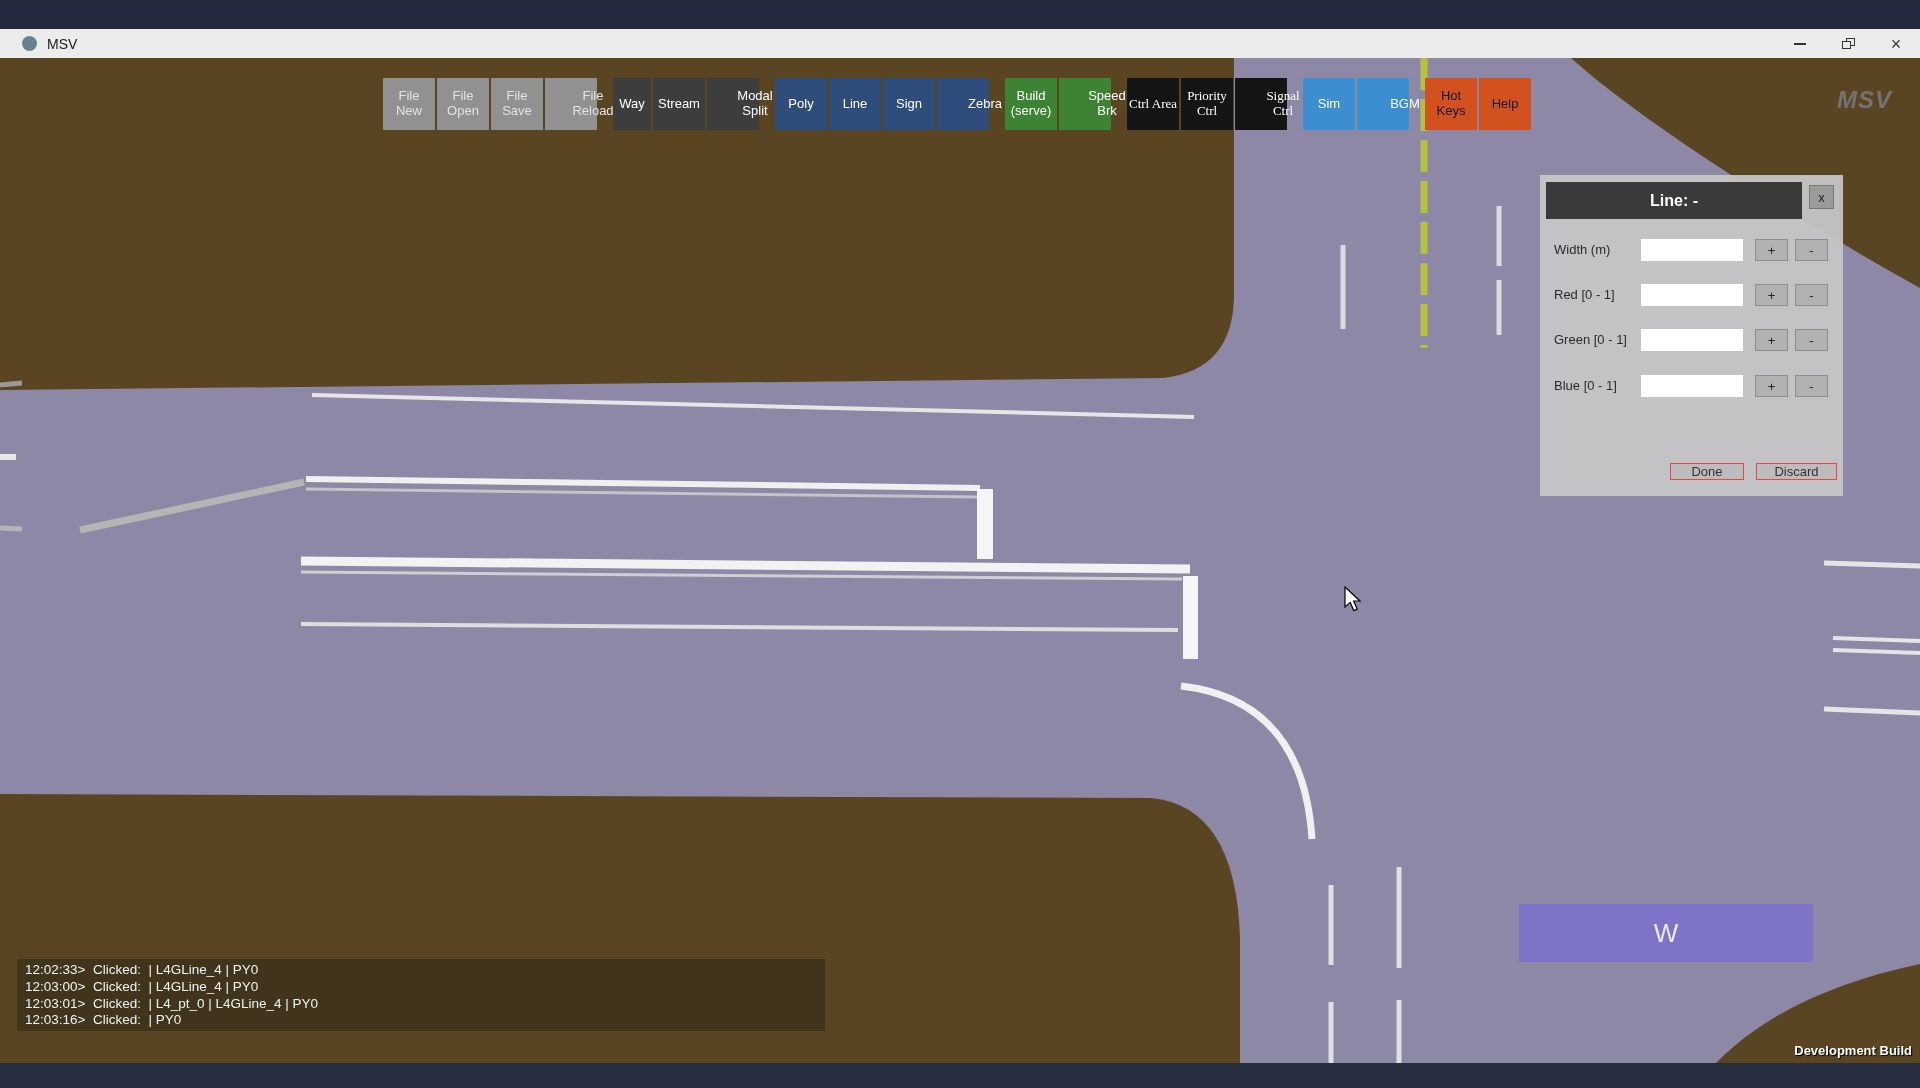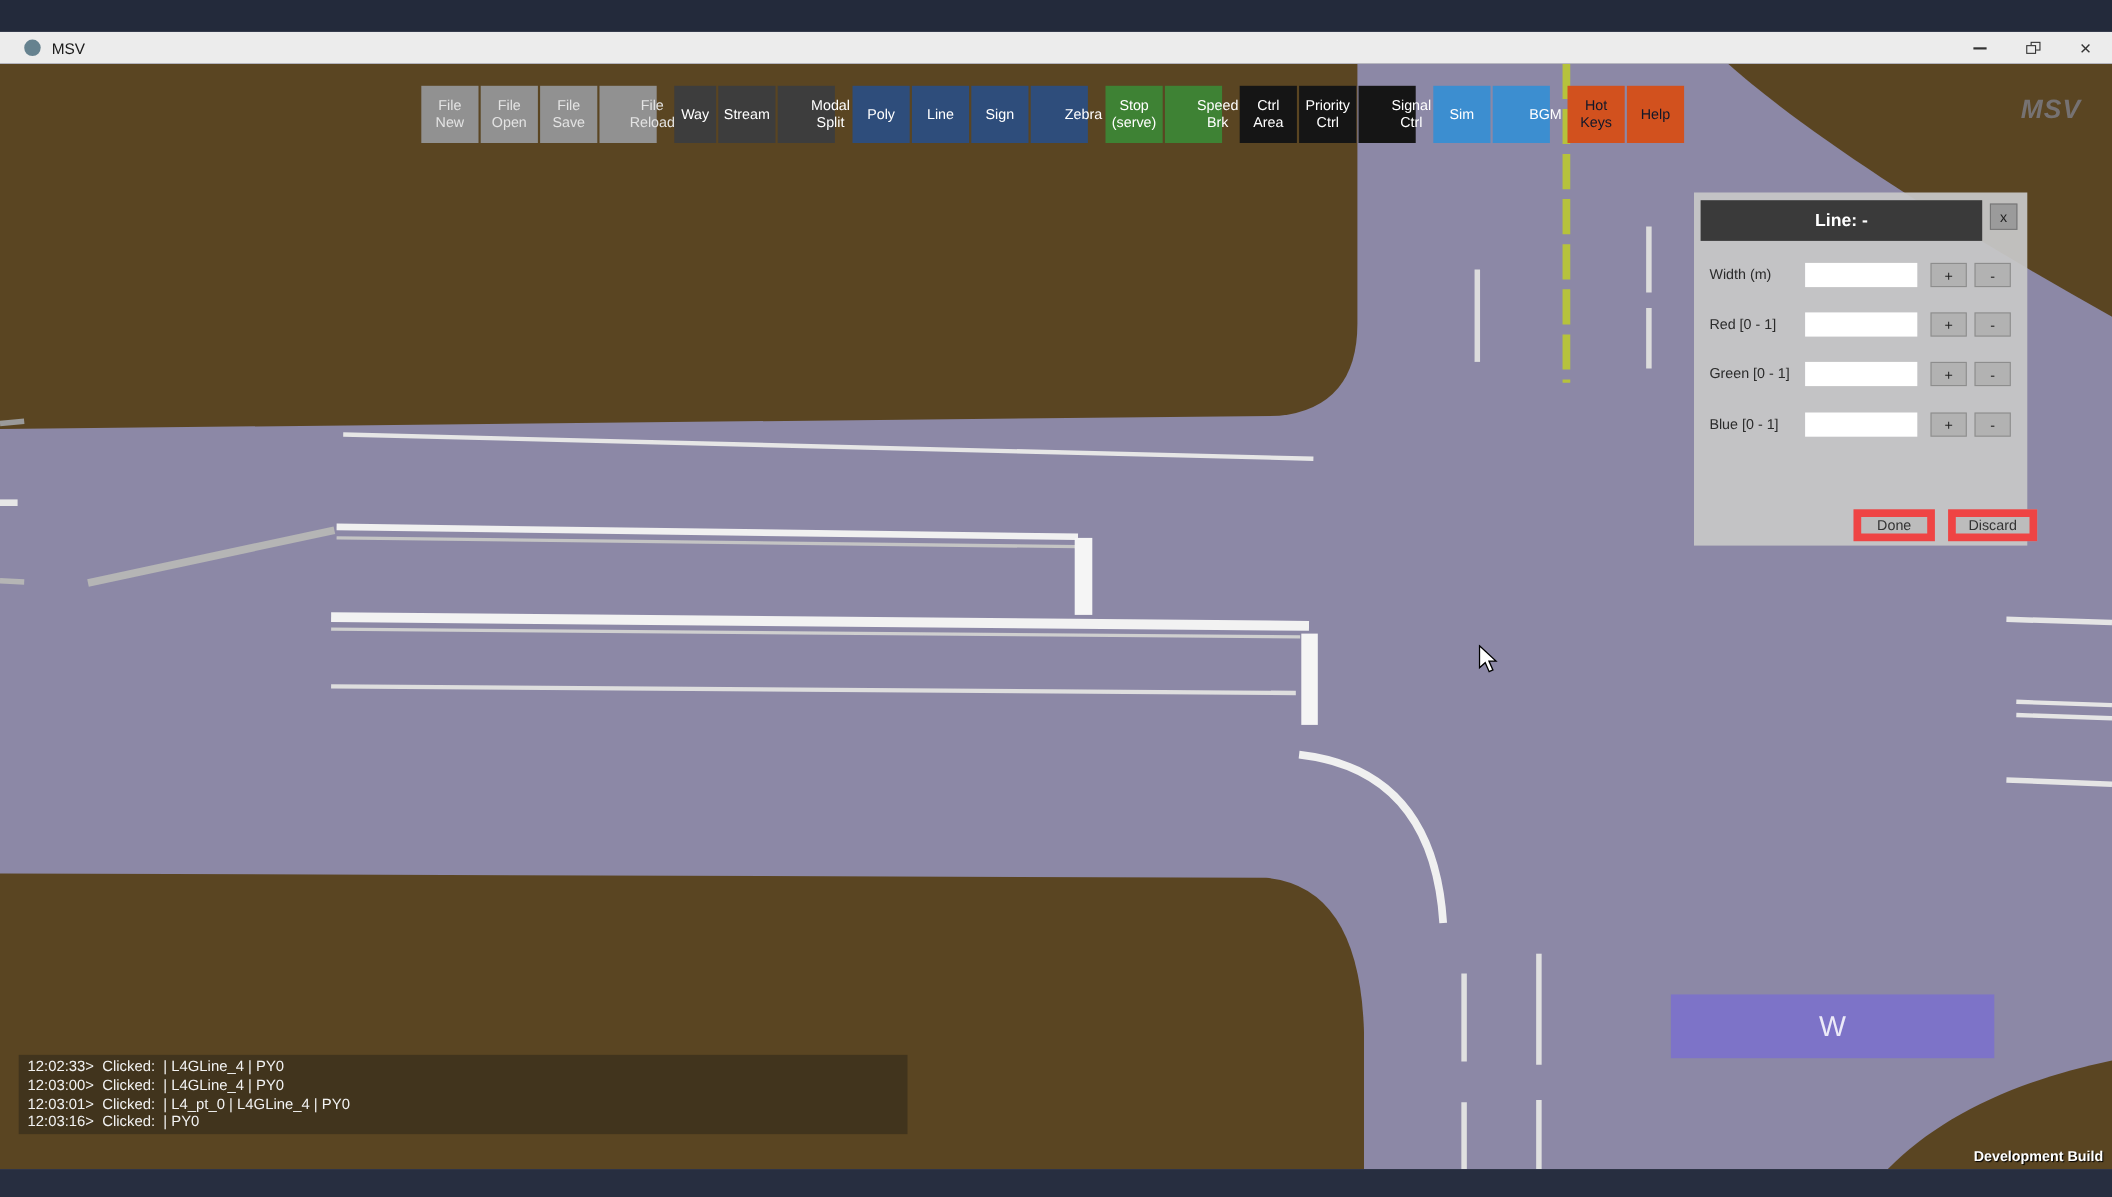--- a/index.html
+++ b/index.html
@@ -29,21 +29,21 @@
   
   .toolbar { position:absolute; left:383px; top:20px; display:flex; }
   .tb { width:52px; height:52px; margin-right:2px; display:flex; align-items:center; justify-content:center;
         text-align:center; font-size:13px; line-height:1.12; padding:0 1px; cursor:default; }
   .w-sm { width:38px; }
   .grp-end { margin-right:16px;padding-left:45px; }
   .g-file  { background:#919191; color:#e3e3e3; }
   .g-dark  { background:#3d3d3d; color:#fff; }
   .g-navy  { background:#2e4d7b; color:#fff; }
   .g-green { background:#3e8234; color:#fff; }
-  .g-black { background:#151515; color:#fff; }
+  .g-black { background:#151515; color:#fff;font-family:Liberation Serif, serif; }
   .g-blue  { background:#3c8ed0; color:#fff; }
   .g-orange{ background:#d2511e; color:#0f172a; }
 
   
   .coordbar { position:absolute; left:383px; top:83px; width:1155px; height:26px;
               background:rgba(32,46,84,0.88); color:#e0745c; font-size:15px;
               display:flex; align-items:center; justify-content:center; }
 
   
   .dialog { position:absolute; left:1540px; top:117px; width:303px; height:321px;
@@ -53,22 +53,22 @@
   .dlg-close { position:absolute; right:9px; top:10px; width:25px; height:24px; background:#9b9b9b;
                border:1px solid #777; color:#222; font-size:13px; display:flex; align-items:center; justify-content:center; cursor:default; }
   .dlg-row { position:absolute; left:0; width:100%; height:23px; }
   .dlg-row .lbl { position:absolute; left:14px; top:3px; font-size:13px; color:#2b2b2b; }
   .dlg-row input { position:absolute; left:101px; top:0; width:102px; height:22px; border:none; background:#fff; font-size:13px; padding:0 4px; }
   .dlg-row .pm { position:absolute; top:0; width:33px; height:22px; background:#b2b2b2; border:1px solid #8d8d8d;
                  color:#222; font-size:13px; display:flex; align-items:center; justify-content:center; cursor:default; }
   .dlg-row .plus  { left:215px; }
   .dlg-row .minus { left:255px; }
   .dlg-actions { position:absolute; left:0; top:288px; width:100%; }
-  .dlg-btn { position:absolute; top:0; height:29px; background:#bcbcbc; border:7px solid #ef4444; color:#333;
-             font-size:13px; display:flex; align-items:center; justify-content:center; cursor:default;margin-left:15px; }
+  .dlg-btn { position:absolute; top:0; height:17px; background:#bcbcbc; border:1px solid #ef4444; color:#333;
+             font-size:13px; display:flex; align-items:center; justify-content:center; cursor:default; }
   .btn-done    { left:130px; width:74px; }
   .btn-discard { left:216px; width:81px; }
 
   
   .log { position:absolute; left:17px; top:901px; width:808px; height:72px;
          background:rgba(20,20,20,0.35); padding:3px 8px; }
   .log-line { font-size:13.5px; color:#f2f2f2; line-height:16.8px; white-space:pre; }
 
   
   .w-label { position:absolute; left:1519px; top:846px; width:294px; height:58px;
@@ -154,21 +154,21 @@
       <div class="tb g-file">File Open</div>
       <div class="tb g-file">File Save</div>
       <div class="tb g-file grp-end">File Reload</div>
       <div class="tb g-dark w-sm">Way</div>
       <div class="tb g-dark">Stream</div>
       <div class="tb g-dark grp-end">Modal Split</div>
       <div class="tb g-navy">Poly</div>
       <div class="tb g-navy">Line</div>
       <div class="tb g-navy">Sign</div>
       <div class="tb g-navy grp-end">Zebra</div>
-      <div class="tb g-green">Stop (serve)</div>
+      <div class="tb g-green">Build (serve)</div>
       <div class="tb g-green grp-end">Speed Brk</div>
       <div class="tb g-black">Ctrl Area</div>
       <div class="tb g-black">Priority Ctrl</div>
       <div class="tb g-black grp-end">Signal Ctrl</div>
       <div class="tb g-blue">Sim</div>
       <div class="tb g-blue grp-end">BGM</div>
       <div class="tb g-orange">Hot Keys</div>
       <div class="tb g-orange">Help</div>
     </div>
 

